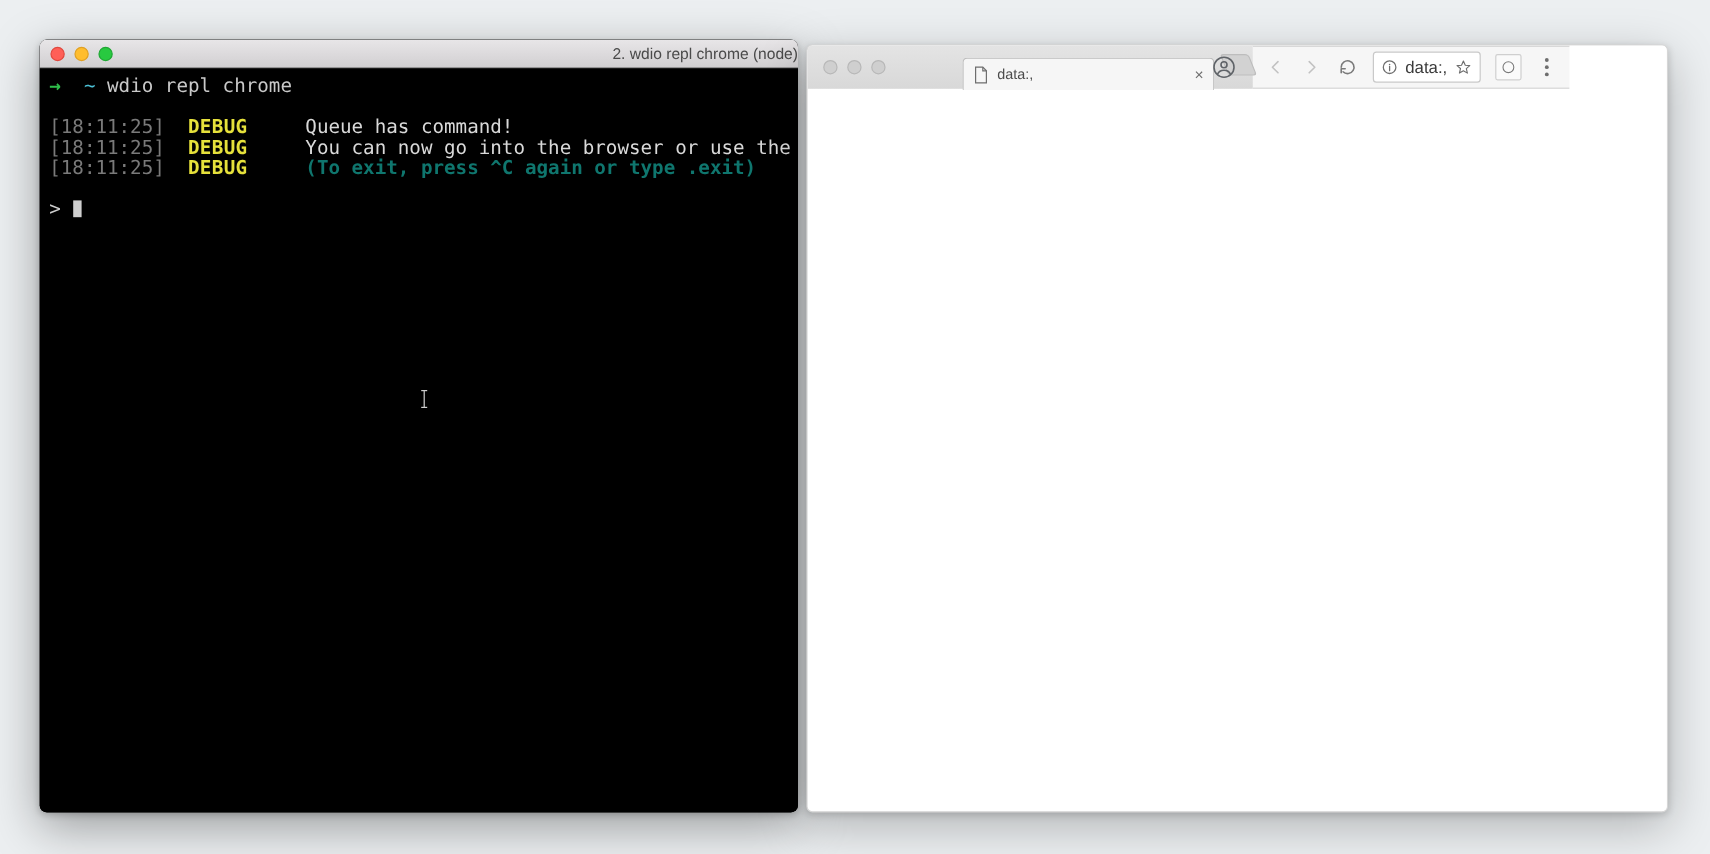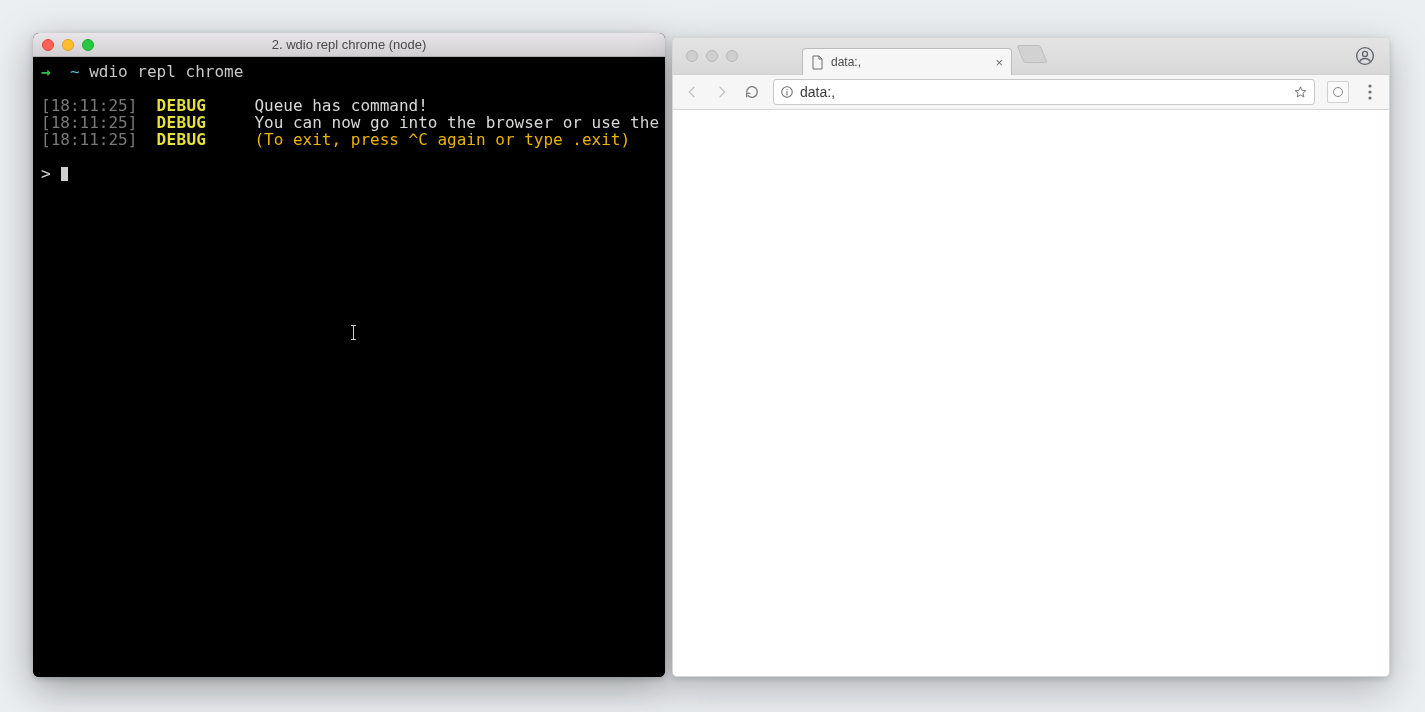--- a/index.html
+++ b/index.html
@@ -39,21 +39,21 @@
     display: flex;
     gap: 8px;
     margin-left: 9px;
   }
   .traffic-dot { width: 12px; height: 12px; border-radius: 50%; }
   .dot-close    { background: #ff5f57; border: 0.5px solid #e1483e; }
   .dot-minimize { background: #ffbd2e; border: 0.5px solid #e0a023; }
   .dot-zoom     { background: #28c940; border: 0.5px solid #1fa833; }
   .term-title {
     position: absolute; left: 0; right: 0;
-    text-align: center;
+    text-align: right;
     font-size: 13px;
     color: #4a4a4a;
     pointer-events: none;
   }
   .term-body {
     flex: 1;
     background: #000;
     padding: 6px 8px;
     font-family: Menlo, Consolas, "DejaVu Sans Mono", monospace;
     font-size: 16px;
@@ -61,21 +61,21 @@
     color: #cfcfcf;
     position: relative;
   }
   .term-line { white-space: pre; }
   .prompt-arrow { color: #2fbf4a; font-weight: bold; }
   .prompt-tilde { color: #4cc1d6; }
   .prompt-cmd   { color: #c9c9c9; }
   .ts     { color: #7a7a7a; text-align: right; }
   .level-debug { color: #e6e13b; font-weight: bold; letter-spacing: 0.3px; }
   .msg-white { color: #d9d9d9; }
-  .msg-grey  { color: #eab308; }
+  .msg-grey  { color: #0f766e; font-weight: bold; }
   .repl-prompt { color: #cfcfcf; }
   .cursor {
     display: inline-block; width: 7px; height: 14px;
     background: #cfcfcf; vertical-align: -2px; margin-left: 1px;
   }
   .ibeam {
     position: absolute;
     left: 320px; top: 268px;
     width: 1px; height: 15px;
     background: #cfcfcf;
@@ -90,21 +90,20 @@
   .browser-window {
     position: absolute;
     left: 672px;
     top: 37px;
     width: 718px;
     height: 640px;
     background: #fff;
     border-radius: 5px;
     box-shadow: 0 12px 40px rgba(0,0,0,0.25), 0 2px 6px rgba(0,0,0,0.15);
     display: flex;
-    flex-direction: column;
     overflow: hidden;
     border: 1px solid #d6d6d6;
   }
   .browser-tabstrip {
     height: 36px;
     background: linear-gradient(#e4e4e4, #d8d8d8);
     display: flex;
     align-items: flex-end;
     position: relative;
     flex: 0 0 auto;

